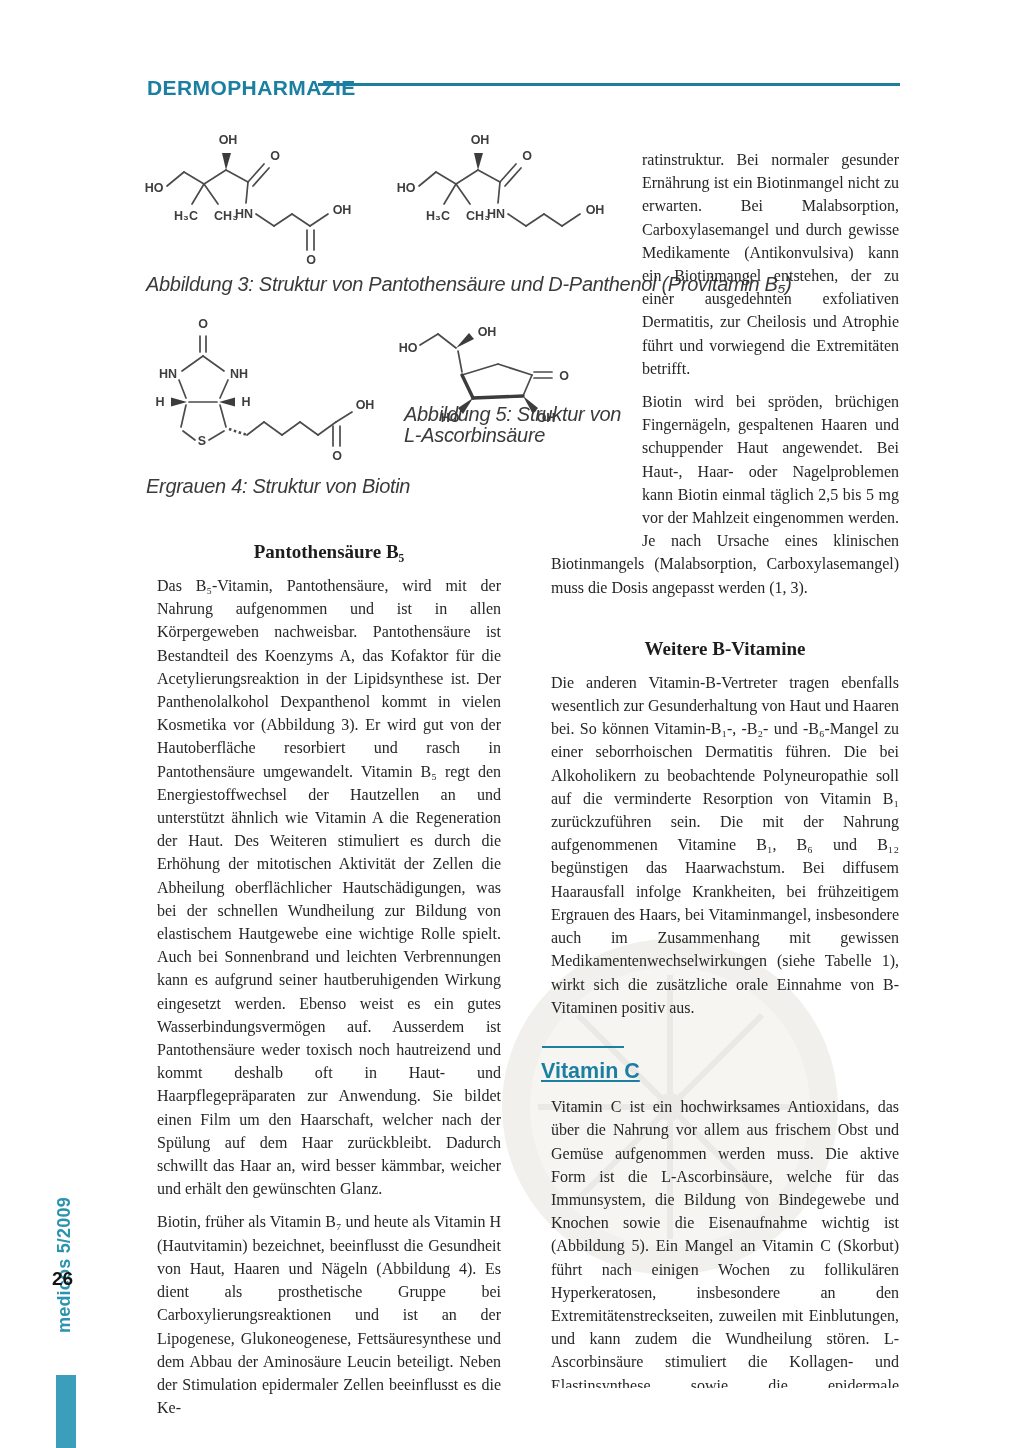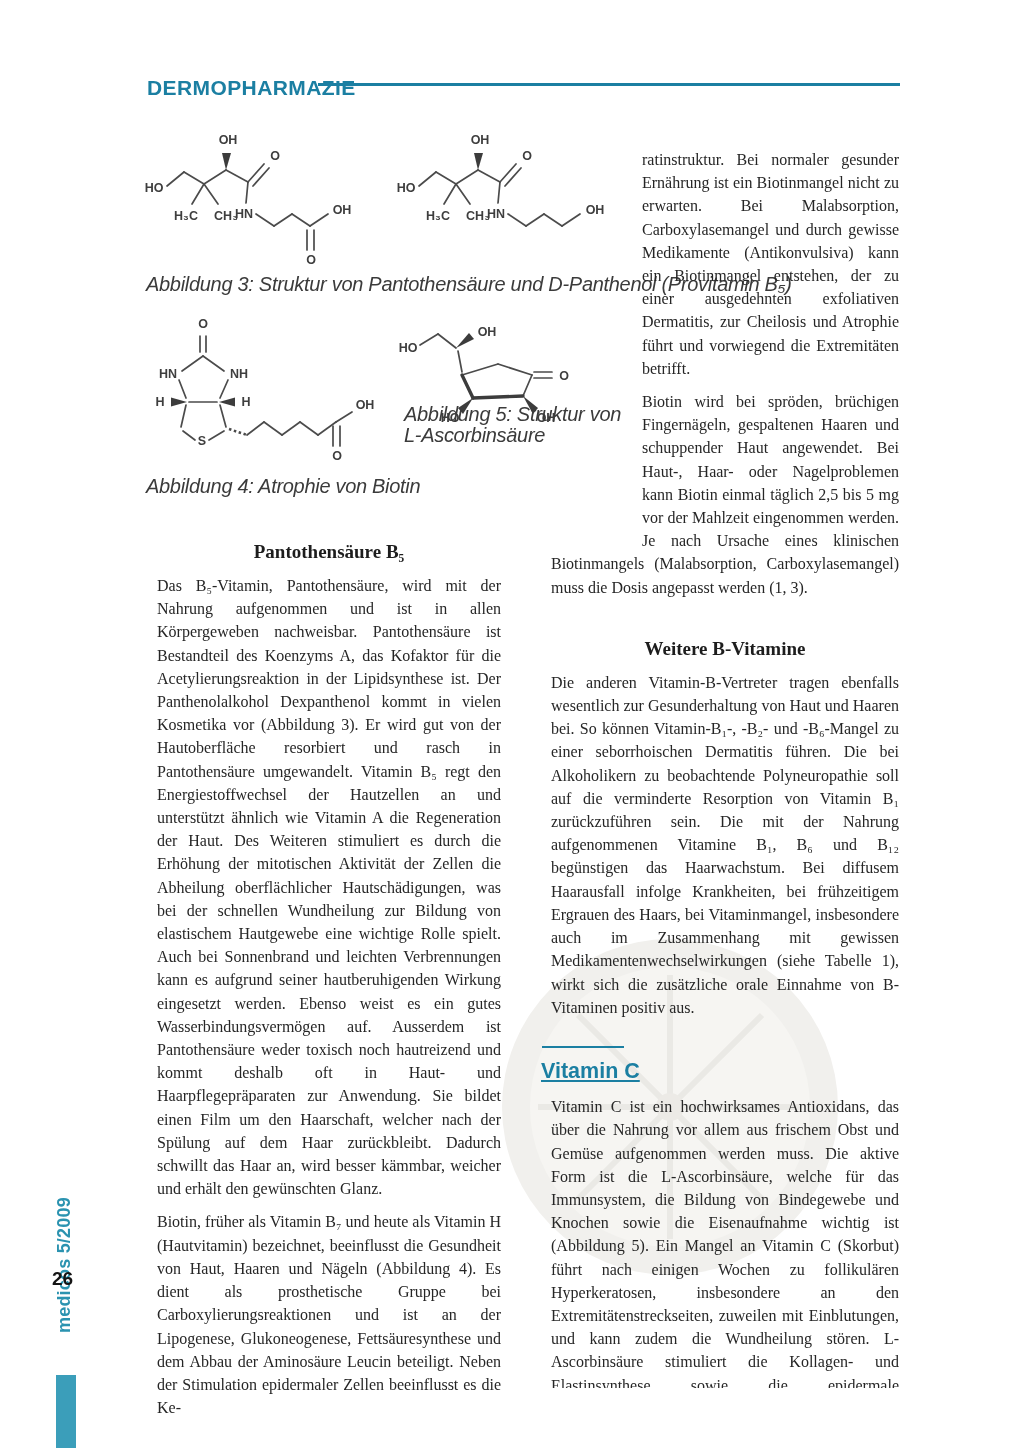--- a/index.html
+++ b/index.html
@@ -193,21 +193,21 @@
       <polygon class="wedge" points="131,78 146,90 141,96"></polygon>
       <text class="atom" x="154" y="104" text-anchor="middle">OH</text>
     </svg>
   </div>
 
   <div class="caption" style="left:404px;top:404px;">
     <div>Abbildung 5: Struktur von</div>
     <div>L-Ascorbinsäure</div>
   </div>
 
-  <div class="caption" style="left:146px;top:476px;">Abbildung 4: Atrophie von Biotin</div>
+  <div class="caption" style="left:146px;top:476px;">Ergrauen 4: Struktur von Biotin</div>
 
   <div class="col left-col">
     <h2 class="serif-head">Pantothensäure B₅</h2>
     <p>Das B₅-Vitamin, Pantothensäure, wird mit der Nahrung aufgenommen und ist in allen Körpergeweben nachweisbar. Pantothensäure ist Bestandteil des Koenzyms A, das Kofaktor für die Acetylierungsreaktion in der Lipidsynthese ist. Der Panthenolalkohol Dexpanthenol kommt in vielen Kosmetika vor (Abbildung 3). Er wird gut von der Hautoberfläche resorbiert und rasch in Pantothensäure umgewandelt. Vitamin B₅ regt den Energiestoffwechsel der Hautzellen an und unterstützt ähnlich wie Vitamin A die Regeneration der Haut. Des Weiteren stimuliert es durch die Erhöhung der mitotischen Aktivität der Zellen die Abheilung oberflächlicher Hautschädigungen, was bei der schnellen Wundheilung zur Bildung von elastischem Hautgewebe eine wichtige Rolle spielt. Auch bei Sonnenbrand und leichten Verbrennungen kann es aufgrund seiner hautberuhigenden Wirkung eingesetzt werden. Ebenso weist es ein gutes Wasserbindungsvermögen auf. Ausserdem ist Pantothensäure weder toxisch noch hautreizend und kommt deshalb oft in Haut- und Haarpflegepräparaten zur Anwendung. Sie bildet einen Film um den Haarschaft, welcher nach der Spülung auf dem Haar zurückbleibt. Dadurch schwillt das Haar an, wird besser kämmbar, weicher und erhält den gewünschten Glanz.</p>
     <p>Biotin, früher als Vitamin B₇ und heute als Vitamin H (Hautvitamin) bezeichnet, beeinflusst die Gesundheit von Haut, Haaren und Nägeln (Abbildung 4). Es dient als prosthetische Gruppe bei Carboxylierungsreaktionen und ist an der Lipogenese, Glukoneogenese, Fettsäuresynthese und dem Abbau der Aminosäure Leucin beteiligt. Neben der Stimulation epidermaler Zellen beeinflusst es die Ke-</p>
   </div>
 
   <div class="col right-col">
     <div class="figure-spacer"></div>
     <p>ratinstruktur. Bei normaler gesunder Ernährung ist ein Biotinmangel nicht zu erwarten. Bei Malabsorption, Carboxylasemangel und durch gewisse Medikamente (Antikonvulsiva) kann ein Biotinmangel entstehen, der zu einer ausgedehnten exfoliativen Dermatitis, zur Cheilosis und Atrophie führt und vorwiegend die Extremitäten betrifft.</p>

